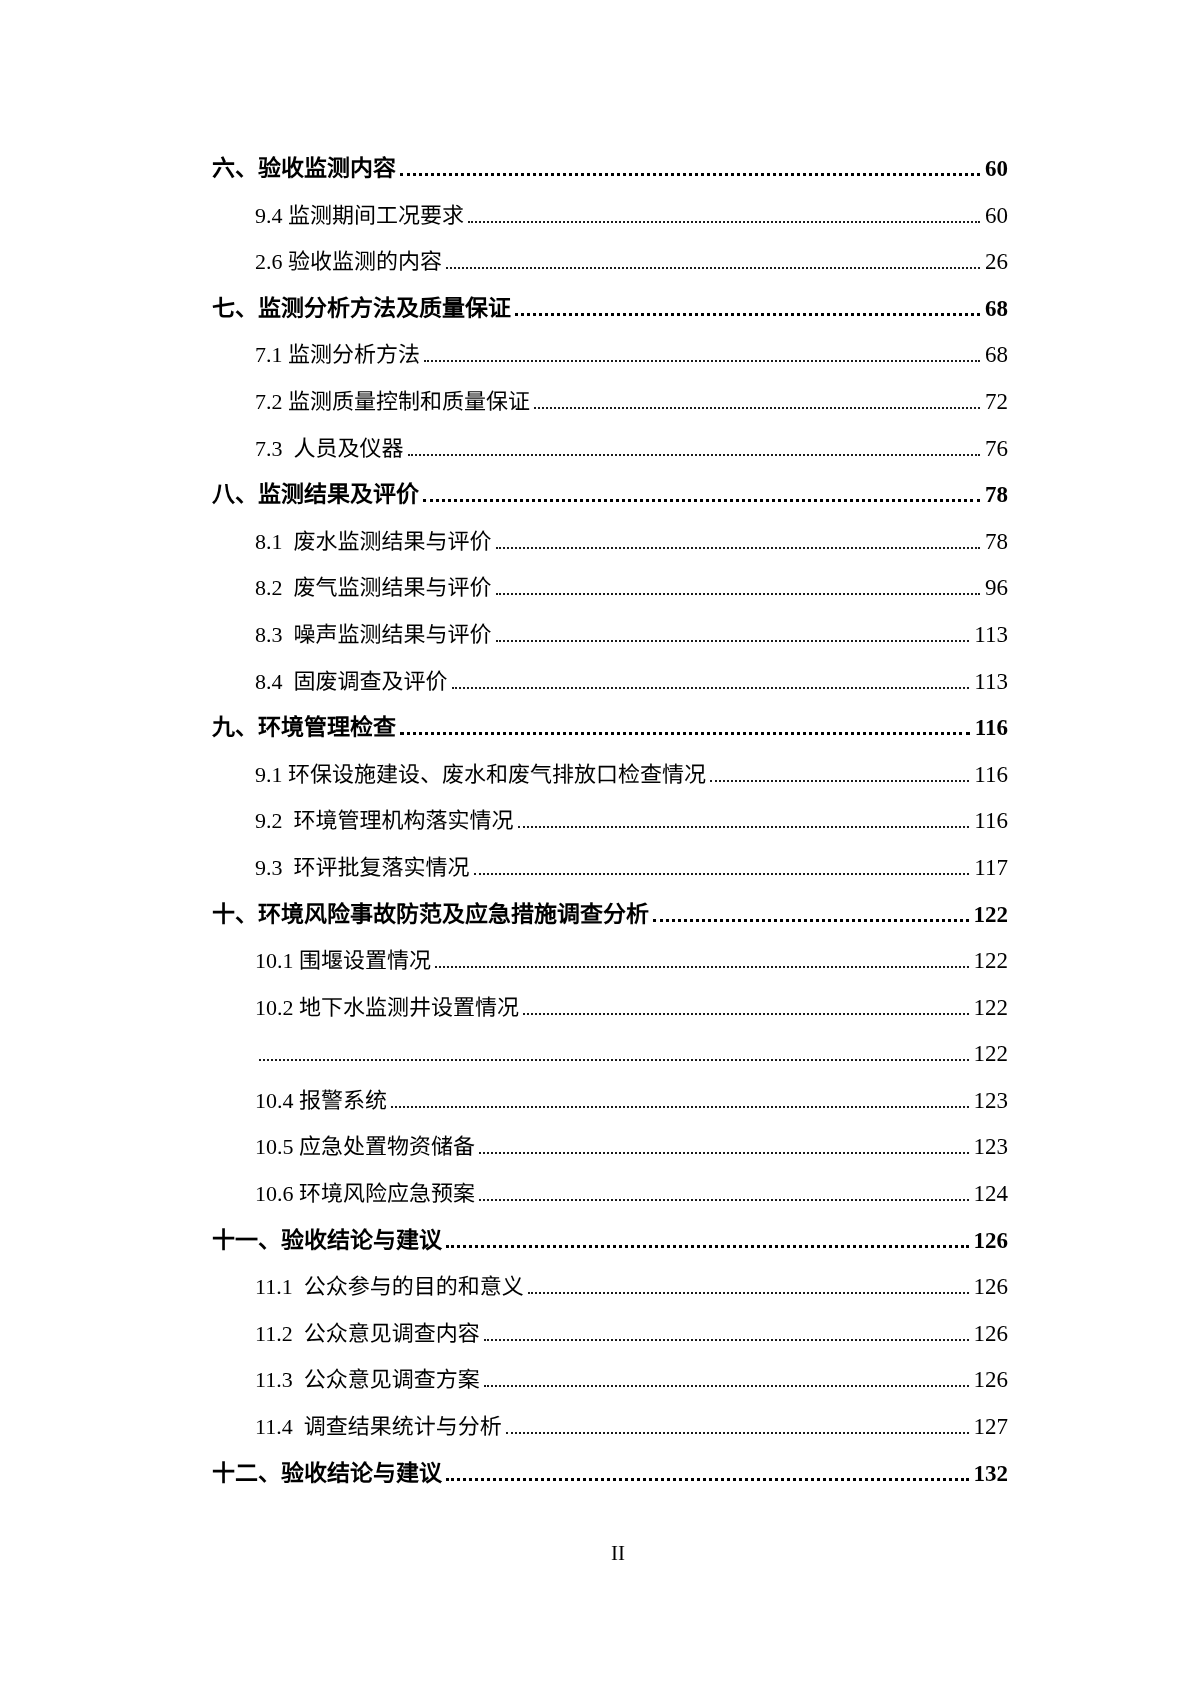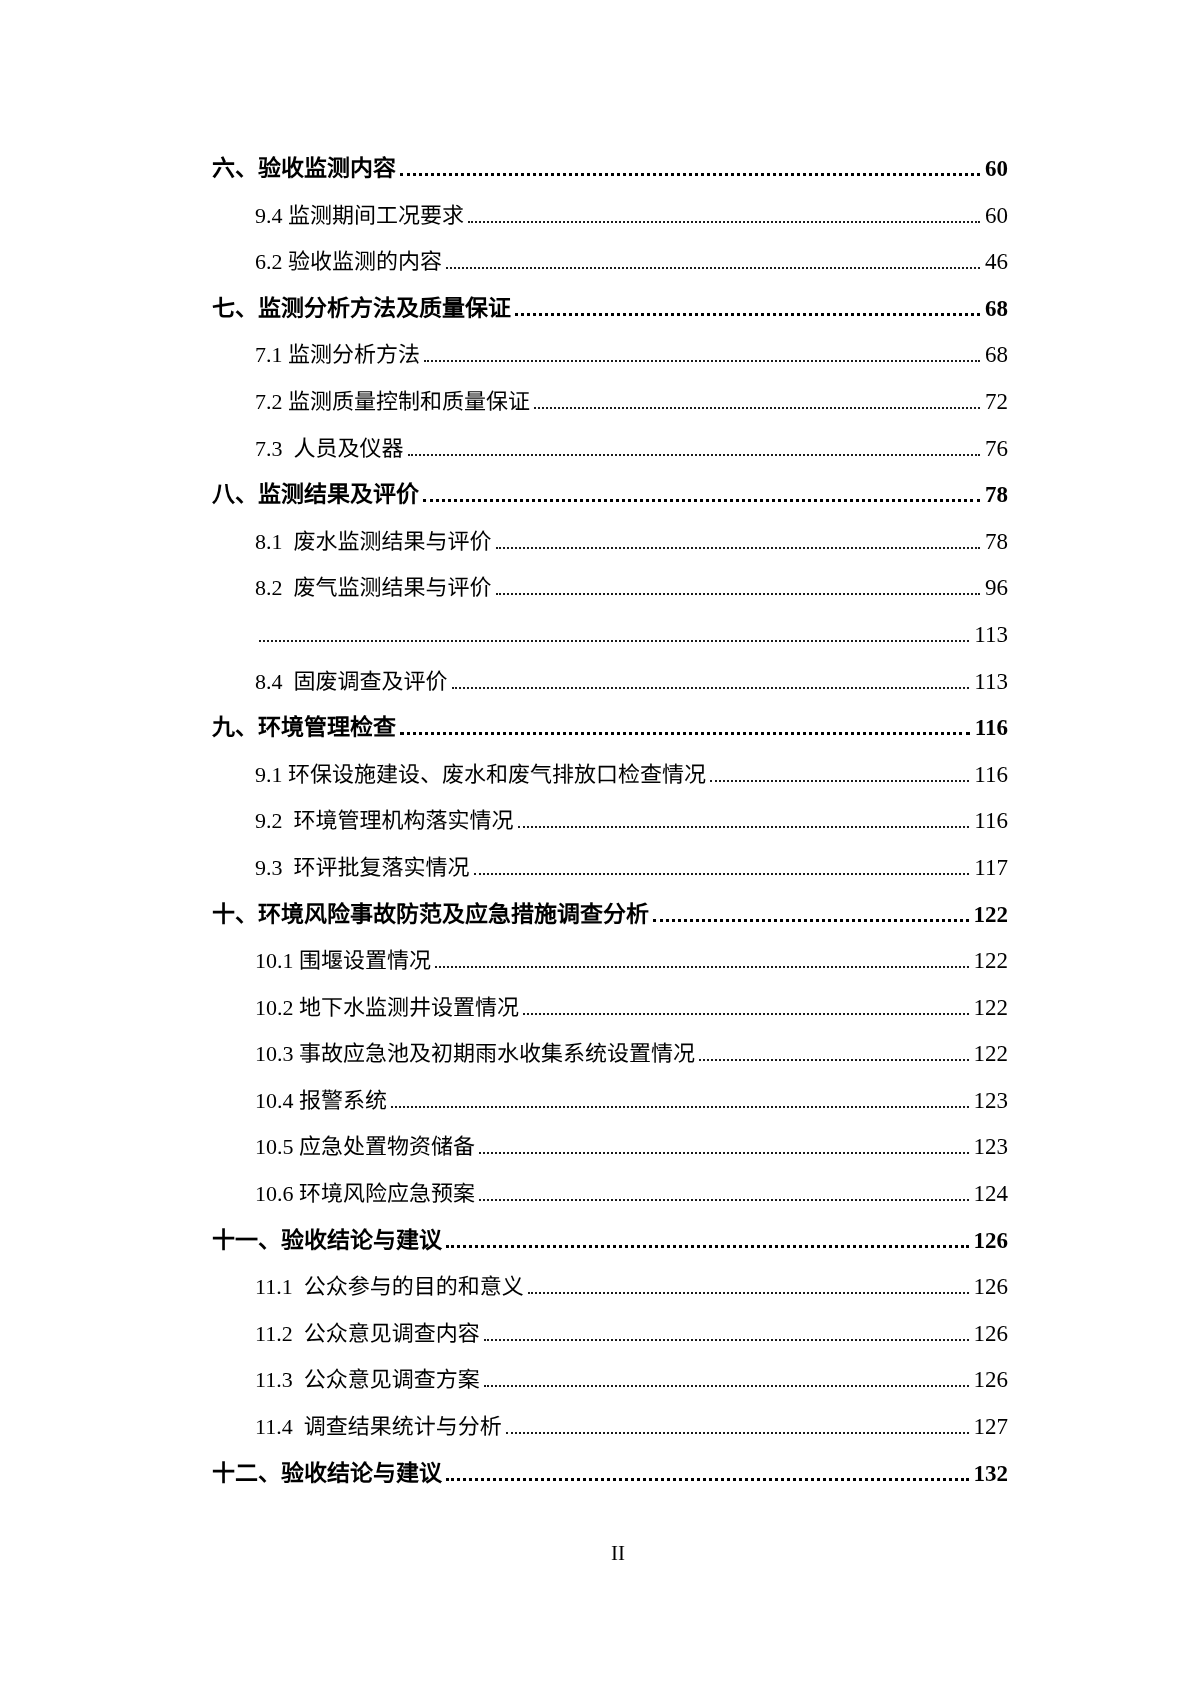--- a/index.html
+++ b/index.html
@@ -76,23 +76,23 @@
     <span class="label">六、验收监测内容</span>
     <span class="dots"></span>
     <span class="page-num">60</span>
   </div>
       <div class="row section">
     <span class="label">9.4 监测期间工况要求</span>
     <span class="dots"></span>
     <span class="page-num">60</span>
   </div>
       <div class="row section">
-    <span class="label">6.2 验收监测的内容</span>
-    <span class="dots"></span>
-    <span class="page-num">46</span>
+    <span class="label">2.6 验收监测的内容</span>
+    <span class="dots"></span>
+    <span class="page-num">26</span>
   </div>
       <div class="row chapter">
     <span class="label">七、监测分析方法及质量保证</span>
     <span class="dots"></span>
     <span class="page-num">68</span>
   </div>
       <div class="row section">
     <span class="label">7.1 监测分析方法</span>
     <span class="dots"></span>
     <span class="page-num">68</span>
@@ -116,20 +116,21 @@
     <span class="label">8.1  废水监测结果与评价</span>
     <span class="dots"></span>
     <span class="page-num">78</span>
   </div>
       <div class="row section">
     <span class="label">8.2  废气监测结果与评价</span>
     <span class="dots"></span>
     <span class="page-num">96</span>
   </div>
       <div class="row section">
+    <span class="label">8.3  噪声监测结果与评价</span>
     <span class="dots"></span>
     <span class="page-num">113</span>
   </div>
       <div class="row section">
     <span class="label">8.4  固废调查及评价</span>
     <span class="dots"></span>
     <span class="page-num">113</span>
   </div>
       <div class="row chapter">
     <span class="label">九、环境管理检查</span>
@@ -160,21 +161,20 @@
     <span class="label">10.1 围堰设置情况</span>
     <span class="dots"></span>
     <span class="page-num">122</span>
   </div>
       <div class="row section">
     <span class="label">10.2 地下水监测井设置情况</span>
     <span class="dots"></span>
     <span class="page-num">122</span>
   </div>
       <div class="row section">
-    <span class="label">10.3 事故应急池及初期雨水收集系统设置情况</span>
     <span class="dots"></span>
     <span class="page-num">122</span>
   </div>
       <div class="row section">
     <span class="label">10.4 报警系统</span>
     <span class="dots"></span>
     <span class="page-num">123</span>
   </div>
       <div class="row section">
     <span class="label">10.5 应急处置物资储备</span>

